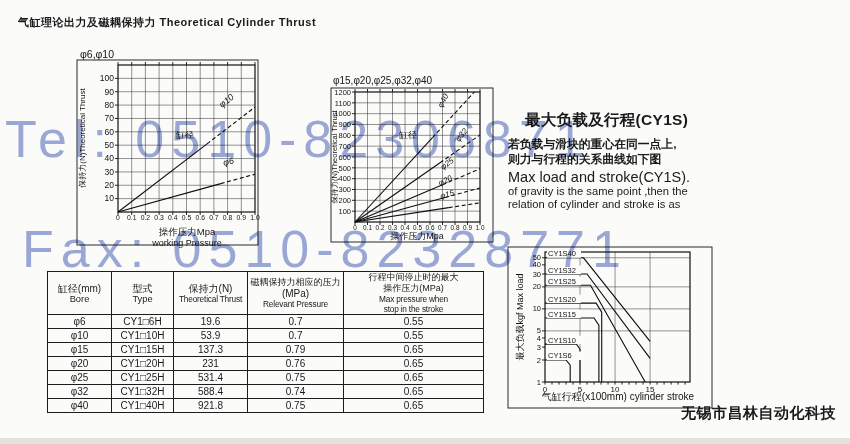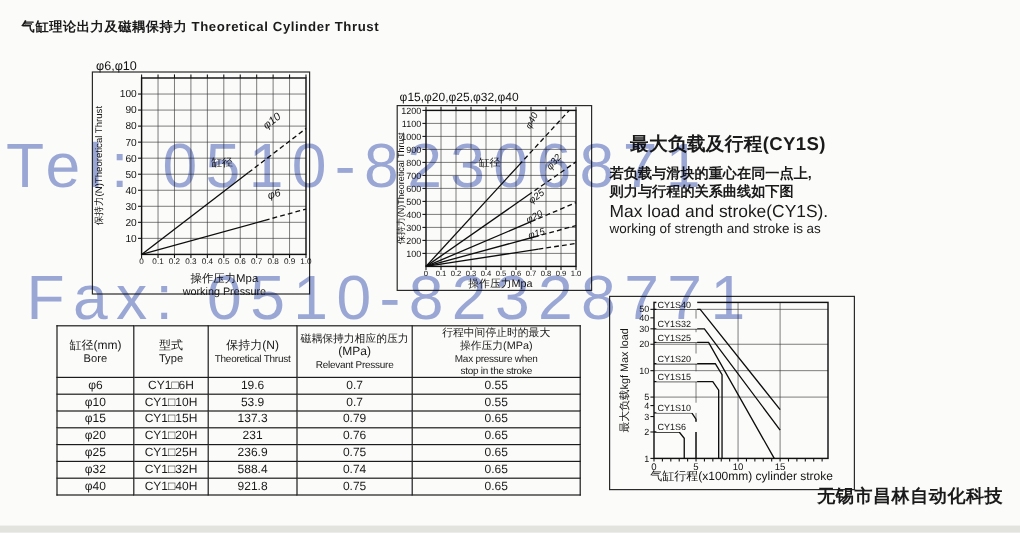--- a/index.html
+++ b/index.html
@@ -234,21 +234,22 @@
     <text x="74" y="64" font-size="9">缸径</text>
     <text x="92" y="165" font-size="9" text-anchor="middle">操作压力Mpa</text>
     <text x="12" y="83" font-size="7.5" text-anchor="middle" transform="rotate(-90 12 83)">保持力(N)Theoretical Thrust</text>
   </svg>
 
 <div class="info">
   <div class="h">最大负载及行程(CY1S)</div>
   <div class="zh">若负载与滑块的重心在同一点上,</div>
   <div class="zh">则力与行程的关系曲线如下图</div>
   <div class="eh">Max load and stroke(CY1S).</div>
-  <div class="en">working of strength and stroke is as</div>
+  <div class="en"> of gravity is the same point ,then the</div>
+  <div class="en">relation of cylinder and stroke is as</div>
 </div>
 
 <svg id="chart2" width="215" height="170" viewBox="0 0 215 170">
     <rect x="5" y="4" width="204" height="161" class="fr"></rect>
     <line x1="77.02415458937199" y1="9" x2="77.02415458937199" y2="139" class="gl"></line>
     <line x1="112.04830917874396" y1="9" x2="112.04830917874396" y2="139" class="gl"></line>
     <line x1="147.07246376811594" y1="9" x2="147.07246376811594" y2="139" class="gl"></line>
     <line x1="42" y1="87.89855373997139" x2="187" y2="87.89855373997139" class="gl"></line>
     <line x1="42" y1="65.8903587521298" x2="187" y2="65.8903587521298" class="gl"></line>
     <line x1="42" y1="43.88216376428821" x2="187" y2="43.88216376428821" class="gl"></line>
@@ -384,21 +385,21 @@
       <tr>
         <td>φ20</td>
         <td>CY1□20H</td>
         <td>231</td>
         <td>0.76</td>
         <td>0.65</td>
       </tr>
       <tr>
         <td>φ25</td>
         <td>CY1□25H</td>
-        <td>236.9</td>
+        <td>531.4</td>
         <td>0.75</td>
         <td>0.65</td>
       </tr>
       <tr>
         <td>φ32</td>
         <td>CY1□32H</td>
         <td>588.4</td>
         <td>0.74</td>
         <td>0.65</td>
       </tr>

